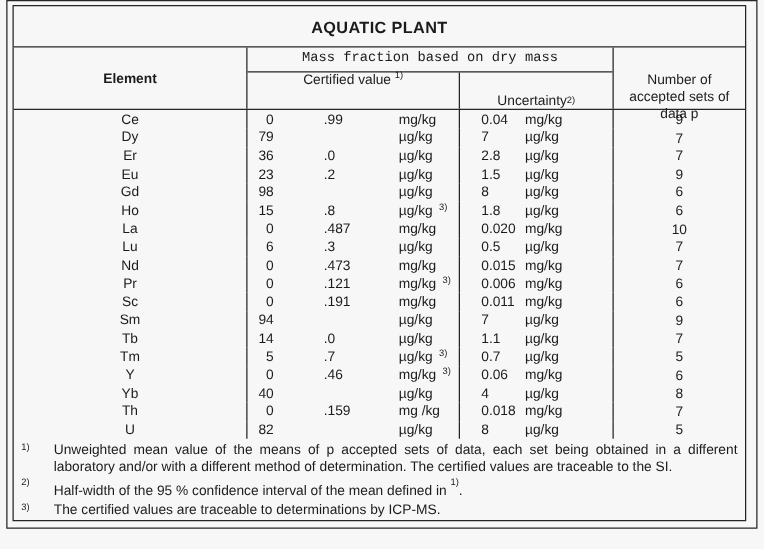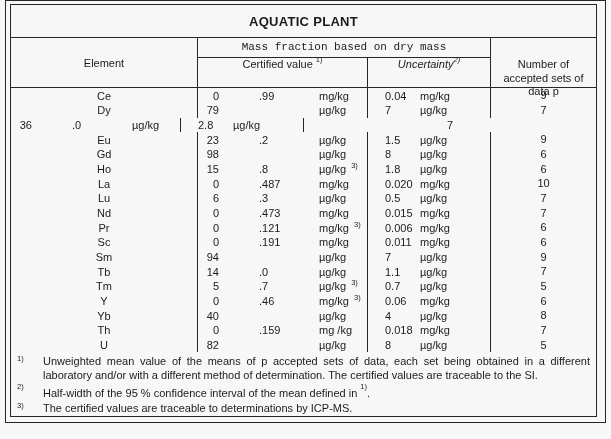--- a/index.html
+++ b/index.html
@@ -23,35 +23,35 @@
     font-size:11px;
   }
   .title{
     height:33px; border-bottom:1px solid var(--border,#262626);
     display:flex; align-items:center; justify-content:center;
     font-weight:bold; font-size:13px; letter-spacing:0.3px;
   }
   .hdr{ height:49px; border-bottom:1px solid var(--border,#262626); display:flex; }
   .h-el{
     width:186px; border-right:1px solid var(--border,#262626);
-    display:flex; align-items:center; justify-content:center;
+    display:flex; align-items:center; justify-content:center;font-weight:bold;
   }
   .h-mass{ width:292px; border-right:1px solid var(--border,#262626); display:flex; flex-direction:column; }
   .h-mass-top{ height:19px; border-bottom:1px solid var(--border,#262626); text-align:center; line-height:19px;font-family:Liberation Mono, monospace; }
   .h-mass-bot{ flex:1; display:flex; }
   .h-cert{ width:169px; border-right:1px solid var(--border,#262626); display:flex; align-items:flex-start; justify-content:center; }
-  .h-unc{ flex:1; display:flex; align-items:flex-start; justify-content:center;font-style:italic; }
+  .h-unc{ flex:1; display:flex; align-items:flex-end; justify-content:center; }
   .h-num{
     flex:1; display:flex; flex-direction:column;
     align-items:center; justify-content:center; line-height:13.5px; text-align:left;margin-top:31px;
   }
   sup.hnote{ font-size:7.5px; position:relative; top:-3px; }
   sup.hnote.spaced{ margin-left:3px; }
   .rows{ height:268px; display:flex; flex-direction:column; }
-  .row{ flex:1; display:flex; align-items:flex-start; line-height:14px; }
+  .row{ flex:1; display:flex; align-items:flex-end; line-height:14px; }
   .c-el{ width:186px; align-self:stretch; display:flex; align-items:center; justify-content:center; border-right:1px solid var(--border,#262626); }
   .c-cert{ width:169px; align-self:stretch; display:flex; align-items:center; border-right:1px solid var(--border,#262626); white-space:nowrap; }
   .c-cert .int{ display:inline-block; width:21px; text-align:right; }
   .c-cert .dec{ display:inline-block; width:27px; text-align:left;padding-left:40px; }
   .c-cert .unit{ display:inline-block; margin-left:33px; }
   sup.note{ font-size:7.5px; position:relative; top:-3px; margin-left:5px; }
   .c-unc{
     box-sizing:border-box; width:123px; align-self:stretch;
     display:flex; align-items:center; padding-left:17px;
     border-right:1px solid var(--border,#262626); white-space:nowrap;
@@ -118,20 +118,21 @@
             <span class="unit">µg/kg</span>
           </div>
     <div class="c-unc">
             <span class="uval">7</span>
             <span class="unit">µg/kg</span>
           </div>
     <div class="c-num">7</div>
   </div>
 
   <div class="row">
+    <div class="c-el">Er</div>
     <div class="c-cert">
             <span class="int">36</span>
             <span class="dec">.0</span>
             <span class="unit">µg/kg</span>
           </div>
     <div class="c-unc">
             <span class="uval">2.8</span>
             <span class="unit">µg/kg</span>
           </div>
     <div class="c-num">7</div>

